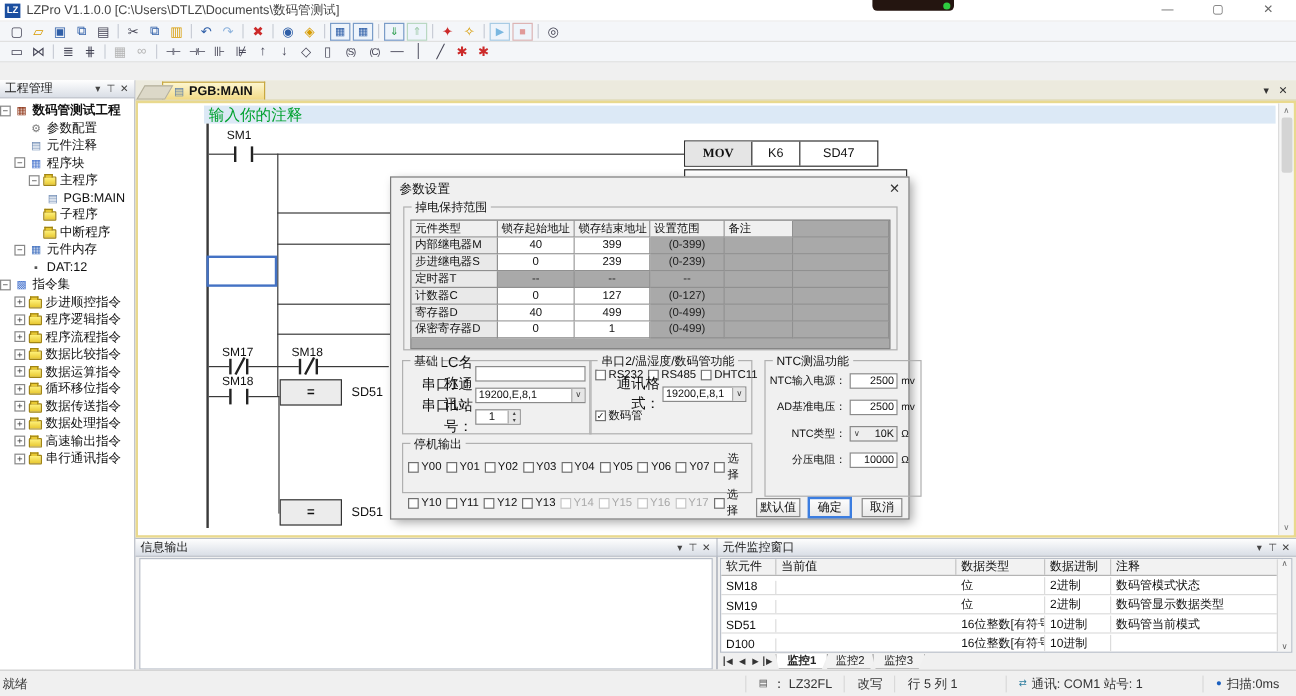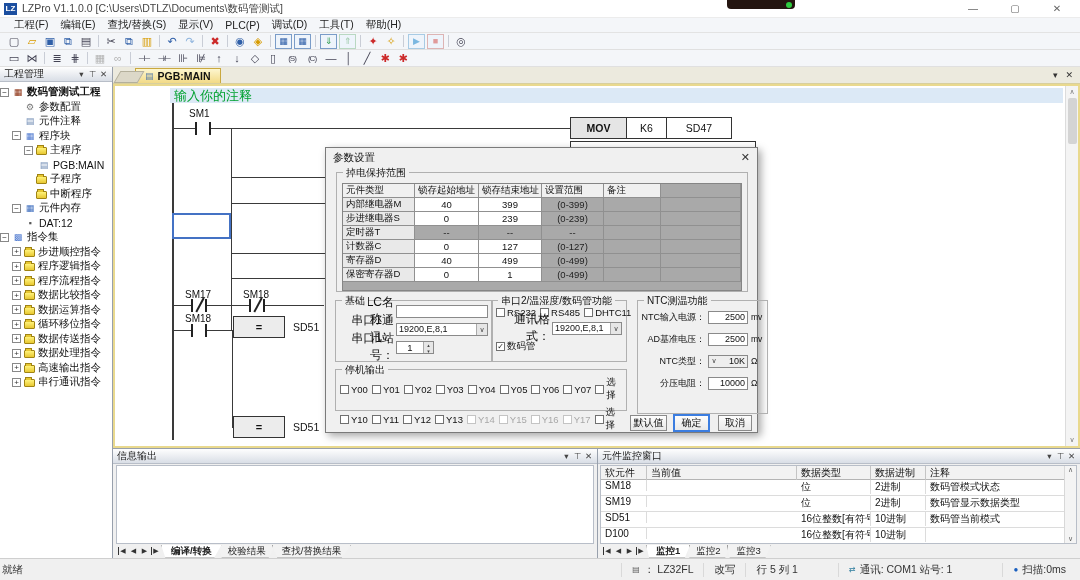--- a/index.html
+++ b/index.html
@@ -76,21 +76,21 @@
 .panels{height:110px;display:flex;border-top:1px solid #98a0ac;background:#f0f0f0;}
 .infop{width:485px;border-right:1px solid #98a0ac;display:flex;flex-direction:column;}
 .pcontent{flex:1;background:#fff;border:1px solid #b8bec8;margin:1px 3px 0 3px;}
 .ptabs{height:14px;display:flex;align-items:center;font-size:9.5px;padding-left:4px;color:#222;}
 .nav{width:11px;text-align:center;color:#333;font-size:7px;flex:none;}
 .nav.b{border-left:1px solid #333;width:9px;margin:0 1px;}
 .btab{padding:0 9px;height:13px;line-height:12px;border:1px solid #999;border-top:none;background:#f2f2f2;clip-path:polygon(0 0,100% 0,88% 100%,7% 100%);margin-right:-4px;}
 .btab.act{background:#fff;font-weight:bold;z-index:2;}
 .monp{flex:1;display:flex;flex-direction:column;min-width:0;}
 .mwrap{flex:1;margin:1px 3px 0 2px;background:#fff;border:1px solid #b8bec8;position:relative;font-size:10px;overflow:hidden;}
-.mrow{display:flex;height:16px;border-bottom:1px solid #dcdcdc;align-items:flex-start;margin-right:7px;}
+.mrow{display:flex;height:16px;border-bottom:1px solid #dcdcdc;align-items:flex-end;margin-right:7px;}
 .mrow.mh{background:#f2f2f2;height:14px;border-bottom:1px solid #b4b4b4;}
 .mc{padding-left:4px;border-right:1px solid #dcdcdc;display:flex;align-items:center;overflow:hidden;white-space:nowrap;}
 .mh .mc{border-right:1px solid #c4c4c4;}
 .w1{width:46px;}.w2{width:150px;}.w3{width:74px;}.w4{width:55px;}.w5{flex:1;border-right:none;}
 .mscroll{position:absolute;right:0;top:0;bottom:0;width:12px;background:#f4f4f4;border-left:1px solid #d8d8d8;display:flex;flex-direction:column;align-items:center;font-size:7px;color:#666;}
 .mscroll .dn{margin-top:auto;}
 
 
 .statusbar{position:absolute;left:0;right:0;bottom:0;height:22px;background:#f0f0f0;border-top:1px solid #cfcfcf;display:flex;align-items:center;font-size:10.5px;color:#333;}
 .sready{padding-left:2px;}
@@ -156,30 +156,20 @@
     <div class="recorder">
         <span class="recdot"></span>
       </div>
     <div class="wbtns">
       <span class="wbtn">—</span>
       <span class="wbtn">▢</span>
       <span class="wbtn">✕</span>
     </div>
   </div>
 
-  <div class="menubar">
-    <span class="menu">工程(F)</span>
-    <span class="menu">编辑(E)</span>
-    <span class="menu">查找/替换(S)</span>
-    <span class="menu">显示(V)</span>
-    <span class="menu">PLC(P)</span>
-    <span class="menu">调试(D)</span>
-    <span class="menu">工具(T)</span>
-    <span class="menu">帮助(H)</span>
-  </div>
 
   <div class="tbar">
     <span class="ti">▢</span>
     <span class="ti c-yel">▱</span>
     <span class="ti c-blue">▣</span>
     <span class="ti c-blue">⧉</span>
     <span class="ti">▤</span>
     <span class="tsep"></span>
     <span class="ti">✂</span>
     <span class="ti c-blue">⧉</span>
@@ -367,21 +357,21 @@
         </div>
         <div class="canvas">
           <div class="comment">输入你的注释</div>
           <div class="rail"></div>
 
           <div class="hl" style="left:59px;top:42px;width:396px;"></div>
           <span class="klabel" style="left:74px;top:22px;">SM1</span>
           <div class="kont" style="left:80px;top:36px;"></div>
 
           <div class="movblk" style="left:455px;top:31px;">
-            <span class="movcell movop" style="width:56px;">MOV</span>
+            <span class="movcell movop" style="width:56px;font-family:Liberation Serif, serif;">MOV</span>
             <span class="movcell" style="width:40px;">K6</span>
             <span class="movcell" style="width:64px;">SD47</span>
           </div>
           <div class="movblk" style="left:455px;top:55px;width:186px;"></div>
 
           <div class="vl" style="left:116px;top:42px;height:202px;"></div>
           <div class="hl" style="left:116px;top:91px;width:130px;"></div>
           <div class="hl" style="left:116px;top:117px;width:130px;"></div>
           <div class="hl" style="left:116px;top:167px;width:130px;"></div>
           <div class="hl" style="left:116px;top:192px;width:130px;"></div>
@@ -414,29 +404,20 @@
       <div class="panels">
         <div class="infop">
           <div class="phead">
             <span>信息输出</span>
             <span class="sp"></span>
             <span class="phico">▾</span>
             <span class="phico">⊤</span>
             <span class="phico">✕</span>
           </div>
           <div class="pcontent"></div>
-          <div class="ptabs">
-            <span class="nav b">◀</span>
-            <span class="nav">◀</span>
-            <span class="nav">▶</span>
-            <span class="nav b">▶</span>
-            <span class="btab act">编译/转换</span>
-            <span class="btab">校验结果</span>
-            <span class="btab">查找/替换结果</span>
-          </div>
         </div>
 
         <div class="monp">
           <div class="phead">
             <span>元件监控窗口</span>
             <span class="sp"></span>
             <span class="phico">▾</span>
             <span class="phico">⊤</span>
             <span class="phico">✕</span>
           </div>

